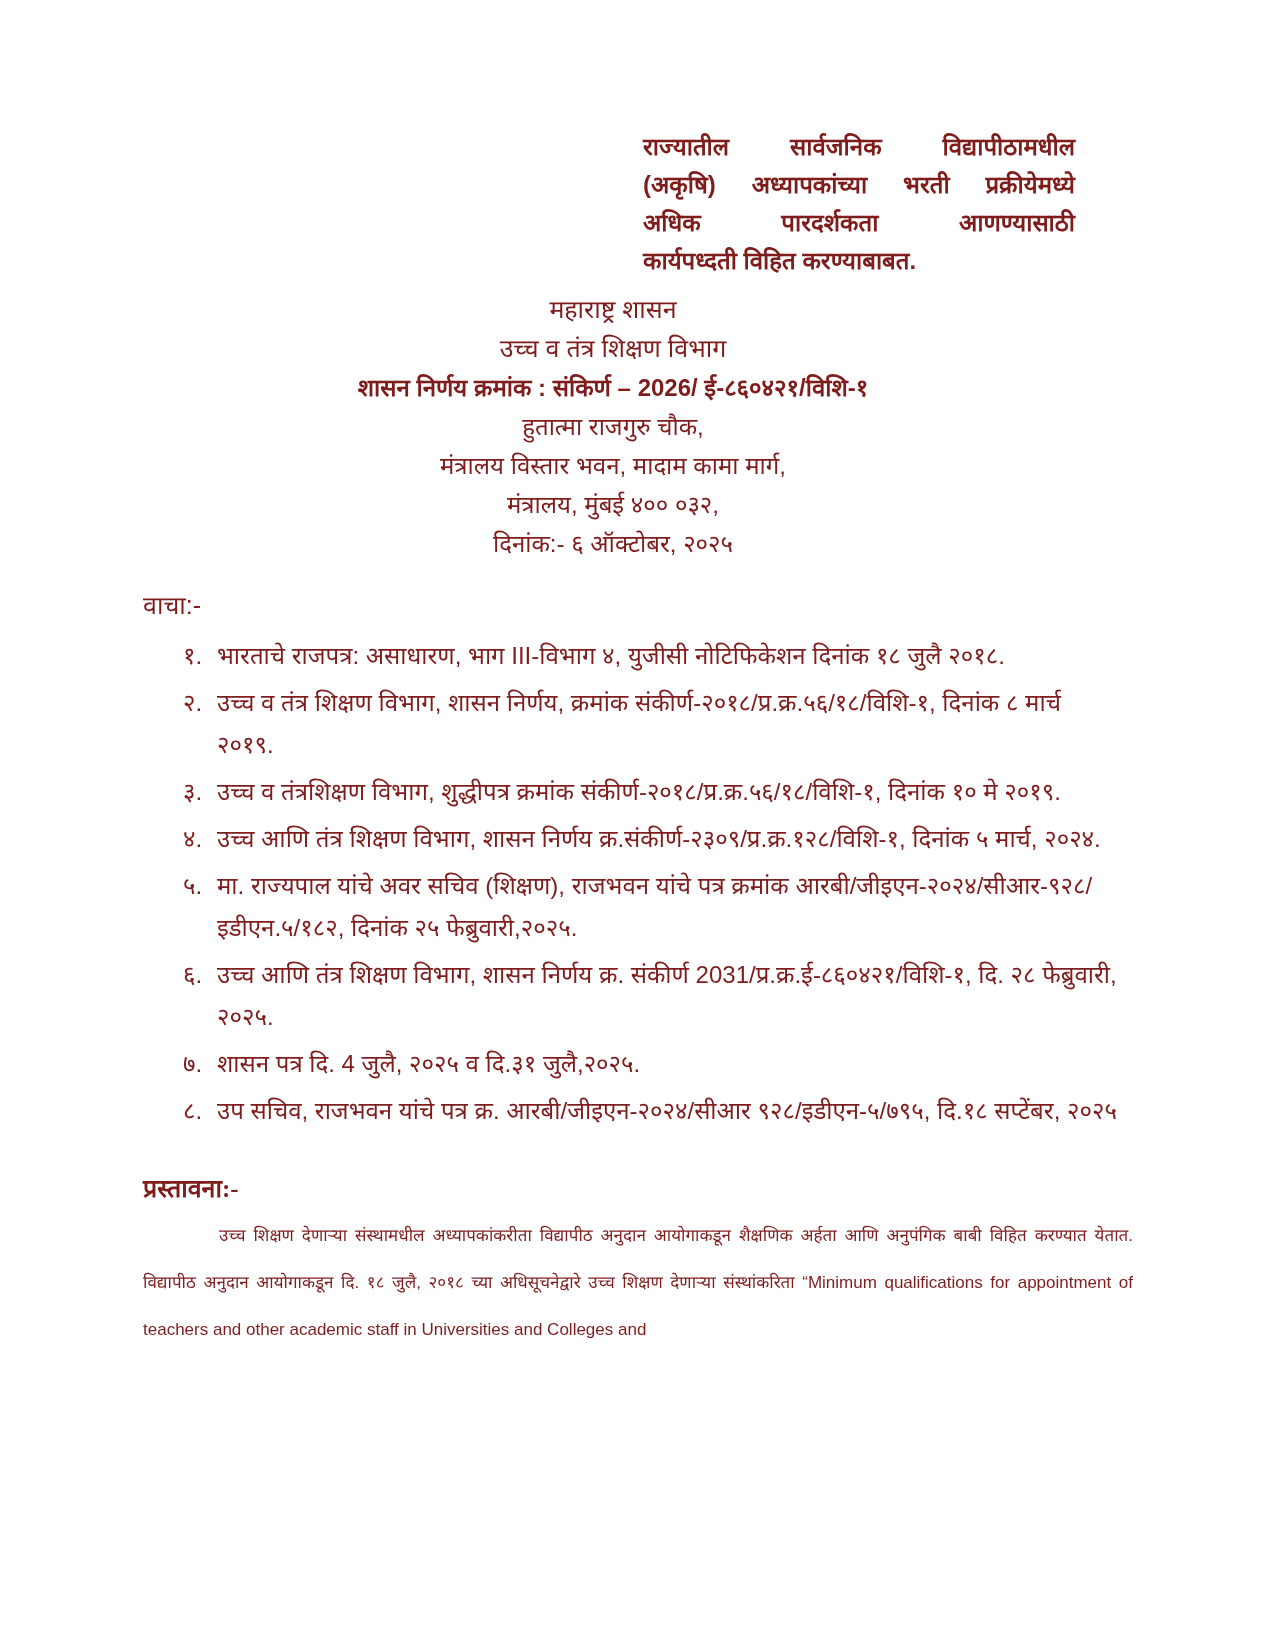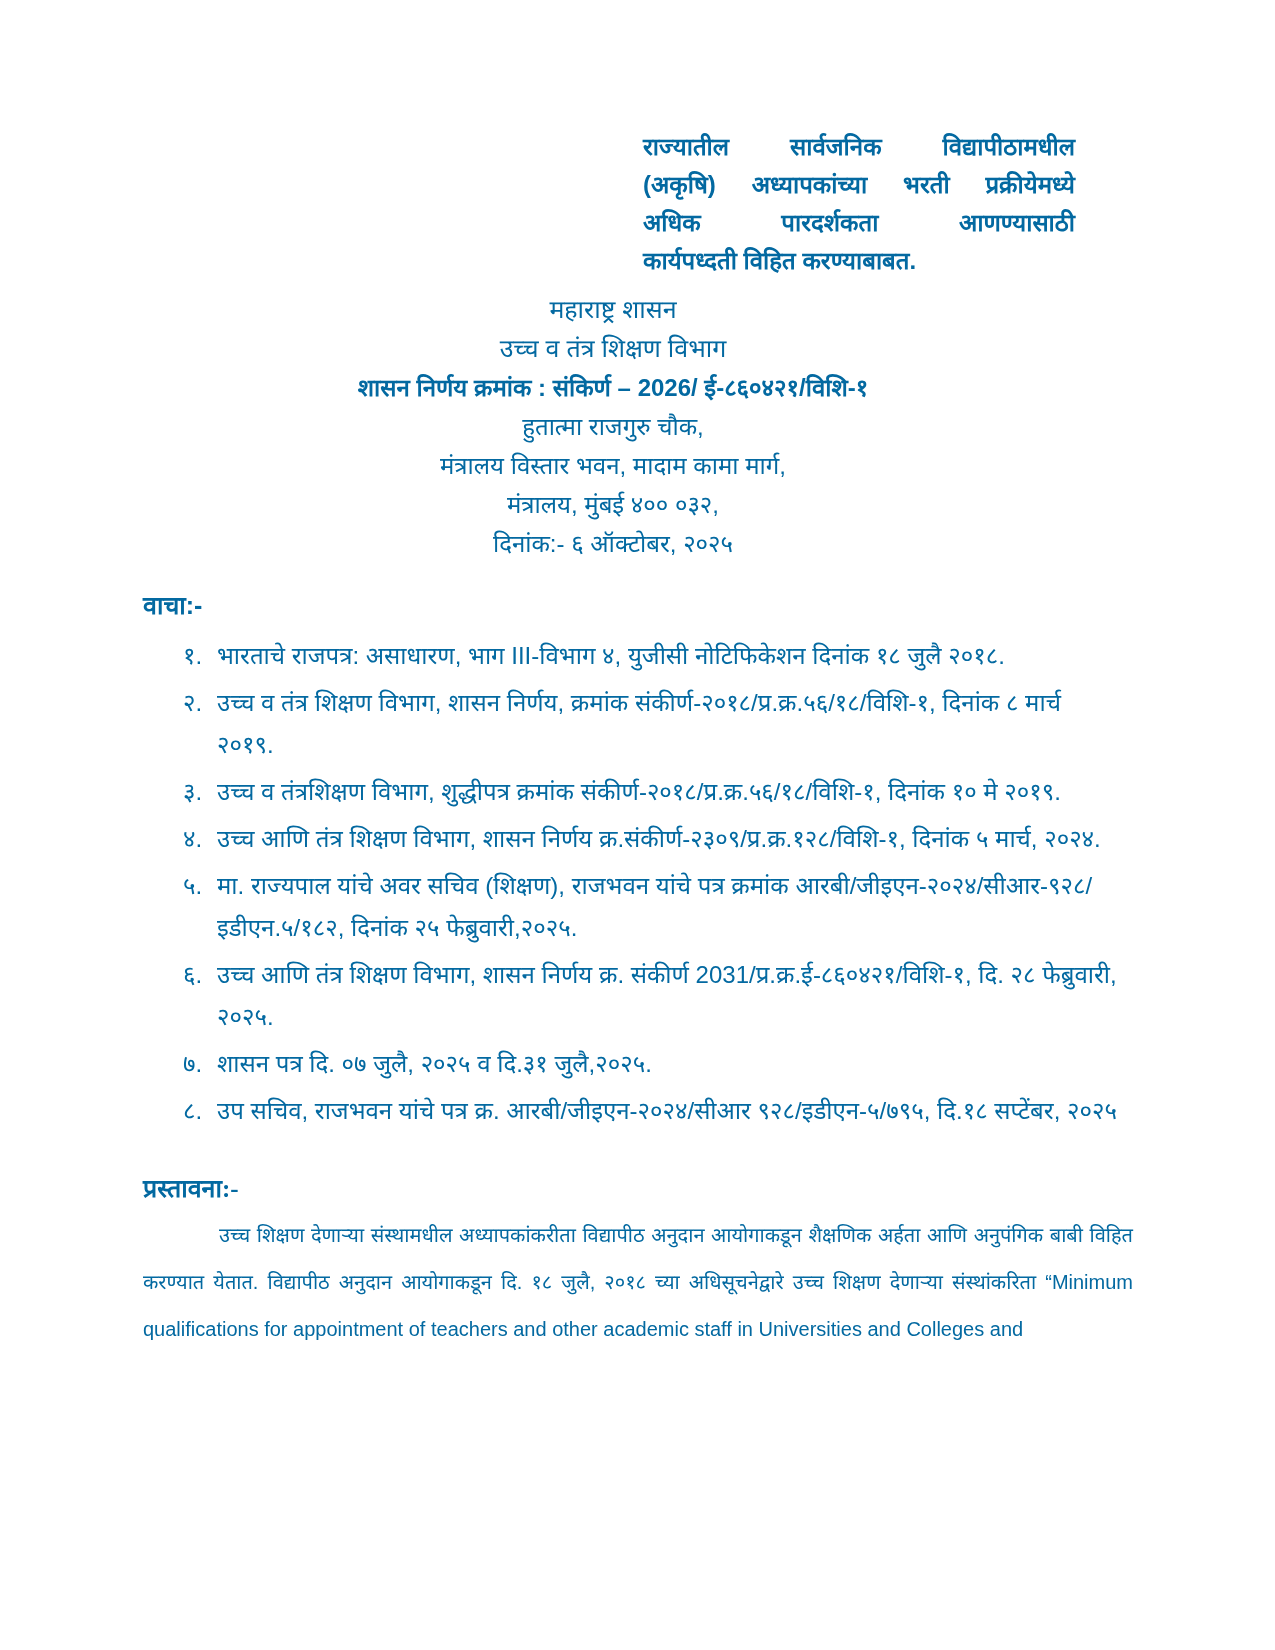--- a/index.html
+++ b/index.html
@@ -1,41 +1,41 @@
 <!DOCTYPE html>
 <html><head>
 <meta charset="utf-8">
 <style>
   html,body{margin:0;padding:0;background:#e8e8e8;}
   .page{
     width:1275px;height:1650px;background:#ffffff;margin:0 auto;
     font-family:"Liberation Sans","DejaVu Sans",sans-serif;
-    color:#0369a1;position:relative;box-sizing:border-box;
+    color:#7f1d1d;position:relative;box-sizing:border-box;
     padding:128px 142px 0 143px;
   }
   .subject-block{
     width:432px;margin-left:auto;margin-right:58px;
     font-weight:bold;font-size:24px;line-height:38px;
   }
   .subject-line{text-align:justify;text-align-last:justify;}
   .subject-line.last{text-align-last:left;}
   .center-block{
     width:940px;text-align:center;margin-top:10px;font-size:24px;line-height:39px;
   }
   .org-line{font-weight:normal;font-size:25px;}
   .gr-line{font-weight:bold;font-size:24px;}
   .addr-line,.date-line{font-size:24px;}
-  .read-heading{font-weight:bold;font-size:25px;margin-top:24px;}
+  .read-heading{font-weight:normal;font-size:25px;margin-top:24px;}
   .read-list{margin-top:14px;padding-left:40px;}
   .read-item{display:flex;margin-bottom:5px;font-size:24px;line-height:42px;}
   .read-item .num{flex:0 0 34px;}
   .read-item .txt{flex:1 1 auto;max-width:906px;}
   .preamble-heading{font-weight:bold;font-size:25px;margin-top:38px;font-family:Liberation Serif, serif;}
   .preamble-para{
-    margin-top:8px;font-size:20px;line-height:47px;
+    margin-top:8px;font-size:17px;line-height:47px;
     text-align:justify;text-indent:76px;width:990px;
   }
 </style>
 </head>
 <body>
 
 <div class="page">
 
   <div class="subject-block">
     <div class="subject-line">राज्यातील सार्वजनिक विद्यापीठामधील</div>
@@ -76,21 +76,21 @@
     <div class="read-item">
       <span class="num">५.</span>
       <span class="txt">मा. राज्यपाल यांचे अवर सचिव (शिक्षण), राजभवन यांचे पत्र क्रमांक आरबी/जीइएन-२०२४/सीआर-९२८/इडीएन.५/१८२, दिनांक २५ फेब्रुवारी,२०२५.</span>
     </div>
     <div class="read-item">
       <span class="num">६.</span>
       <span class="txt">उच्च आणि तंत्र शिक्षण विभाग, शासन निर्णय क्र. संकीर्ण 2031/प्र.क्र.ई-८६०४२१/विशि-१, दि. २८ फेब्रुवारी, २०२५.</span>
     </div>
     <div class="read-item">
       <span class="num">७.</span>
-      <span class="txt">शासन पत्र  दि. ०७ जुलै, २०२५ व दि.३१ जुलै,२०२५.</span>
+      <span class="txt">शासन पत्र  दि. 4 जुलै, २०२५ व दि.३१ जुलै,२०२५.</span>
     </div>
     <div class="read-item">
       <span class="num">८.</span>
       <span class="txt">उप सचिव, राजभवन यांचे पत्र क्र. आरबी/जीइएन-२०२४/सीआर ९२८/इडीएन-५/७९५, दि.१८ सप्टेंबर, २०२५</span>
     </div>
   </div>
 
   <div class="preamble-heading">प्रस्तावना:-</div>
 
   <div class="preamble-para">उच्च शिक्षण देणाऱ्या संस्थामधील अध्यापकांकरीता विद्यापीठ अनुदान आयोगाकडून शैक्षणिक अर्हता आणि अनुपंगिक बाबी विहित करण्यात येतात. विद्यापीठ अनुदान आयोगाकडून दि. १८ जुलै, २०१८ च्या अधिसूचनेद्वारे उच्च शिक्षण देणाऱ्या संस्थांकरिता “Minimum qualifications for appointment of teachers and other academic staff in Universities and Colleges and</div>

